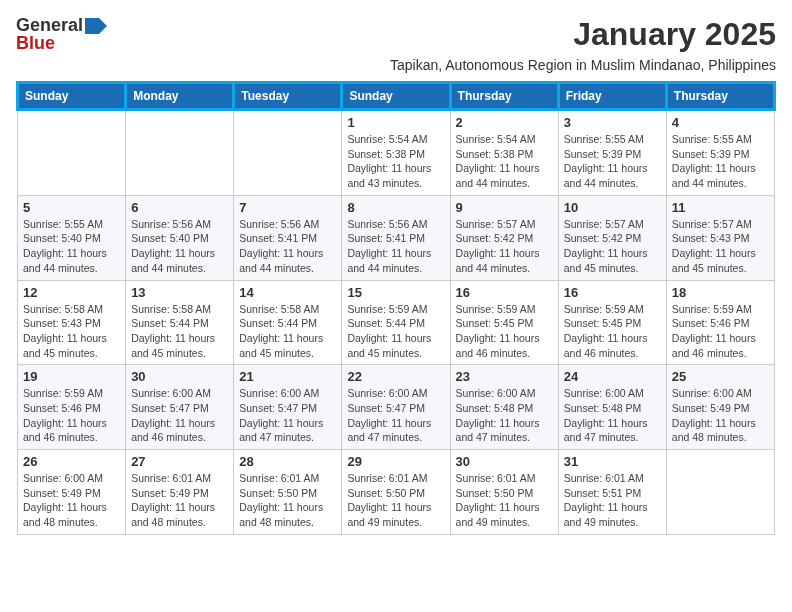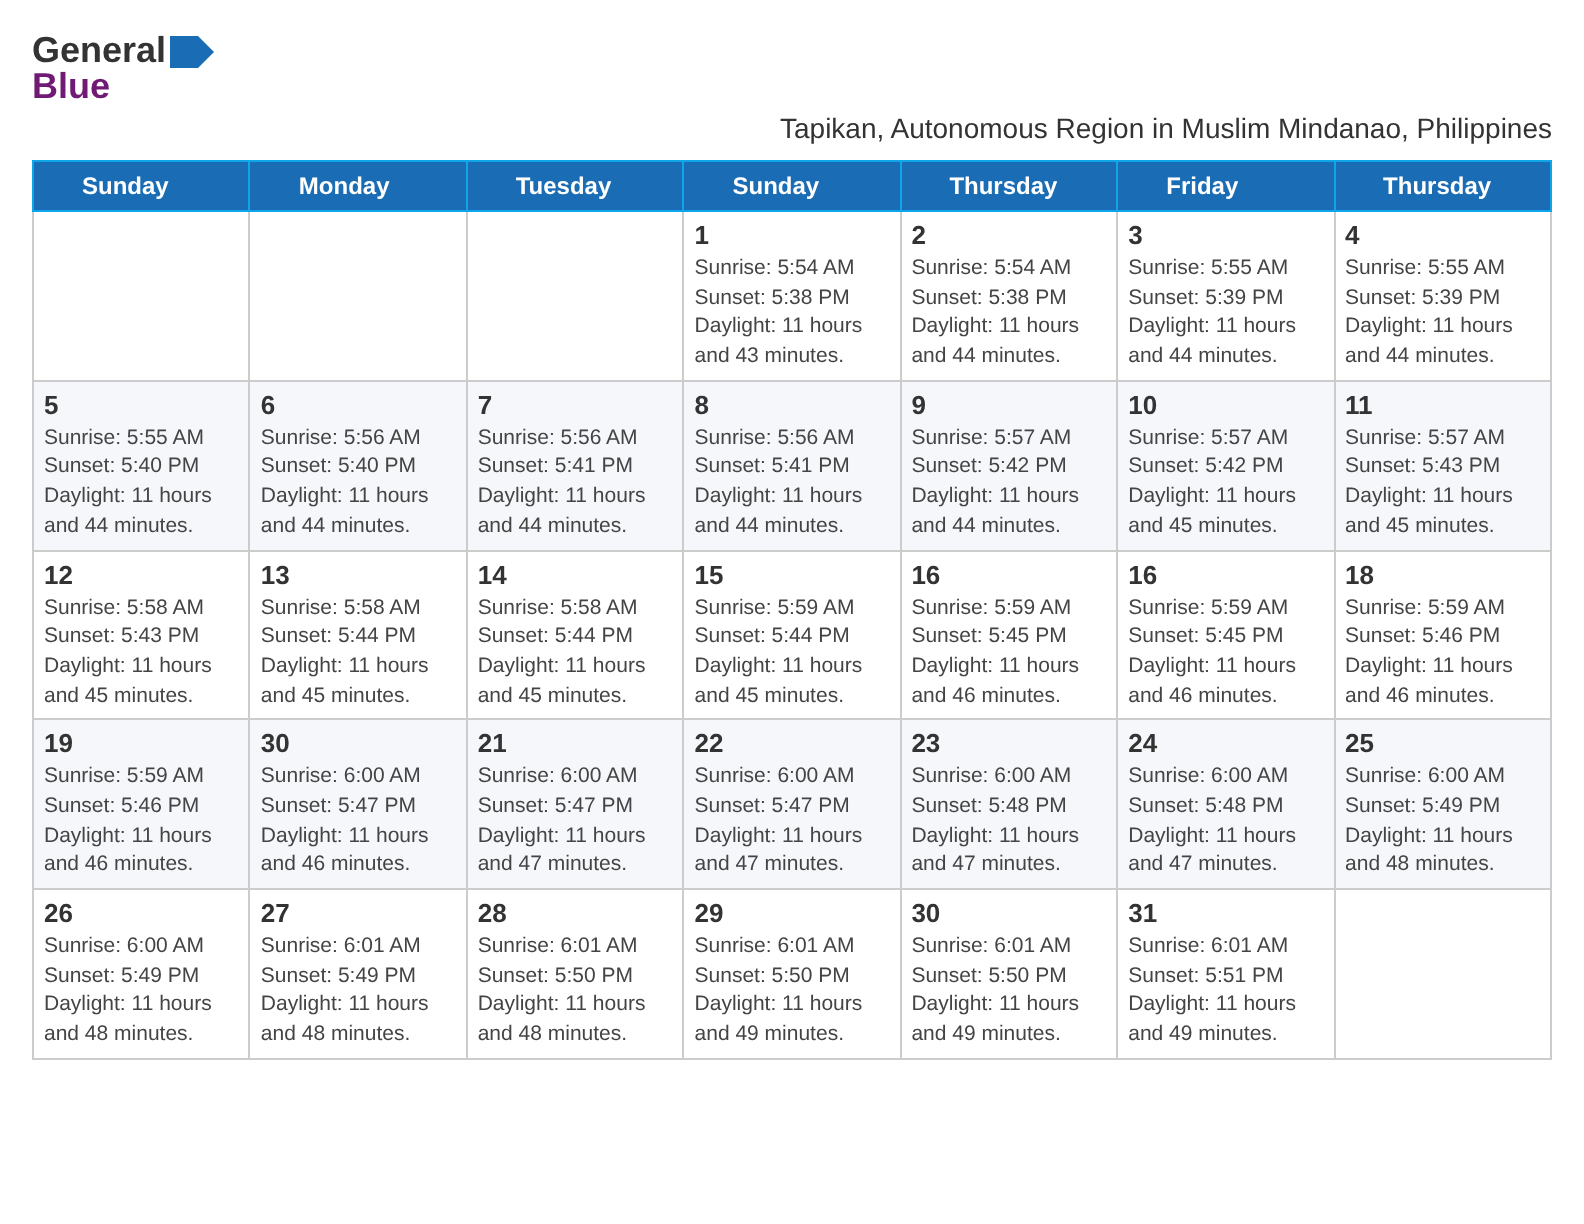--- a/index.html
+++ b/index.html
@@ -23,21 +23,21 @@
       line-height: 1;
     }
     .logo-general {
       font-size: 18px;
       font-weight: bold;
       color: #333;
     }
     .logo-blue {
       font-size: 18px;
       font-weight: bold;
-      color: #701a75;
+      color: #b91c1c;
     }
     .month-title {
       font-size: 32px;
       font-weight: bold;
       color: #333;
       text-align: right;
     }
     .subtitle {
       text-align: right;
       font-size: 14px;
@@ -46,23 +46,23 @@
     }
     .calendar {
       width: 100%;
       border-collapse: collapse;
       font-size: 11px;
     }
     .calendar th {
       background: #1a6cb5;
       color: #fff;
       text-align: left;
-      padding: 5px 24px;
+      padding: 5px 6px;
       font-size: 12px;
-      border: 1px solid #0ea5e9;
+      border: 3px solid #0ea5e9;
     }
     .calendar td {
       border: 1px solid #ccc;
       vertical-align: top;
       padding: 4px 5px;
       width: 108px;
       min-height: 80px;
       background: #fff;
     }
     .calendar tr:nth-child(even) td {
@@ -90,20 +90,21 @@
 <div class="header-area">
   <div class="logo">
     <div style="display:flex;align-items:flex-start;">
       <span class="logo-general">General</span>
       <svg width="22" height="16" viewBox="0 0 22 16" style="margin-left:2px;margin-top:2px;">
         <polygon points="0,0 14,0 22,8 14,16 0,16" fill="#1a6cb5"></polygon>
       </svg>
     </div>
     <span class="logo-blue">Blue</span>
   </div>
+  <div class="month-title">January 2025</div>
 </div>
 
 <div class="subtitle">Tapikan, Autonomous Region in Muslim Mindanao, Philippines</div>
 
 <table class="calendar">
   <thead>
     <tr>
     <th>Sunday</th>
         <th>Monday</th>
         <th>Tuesday</th>

